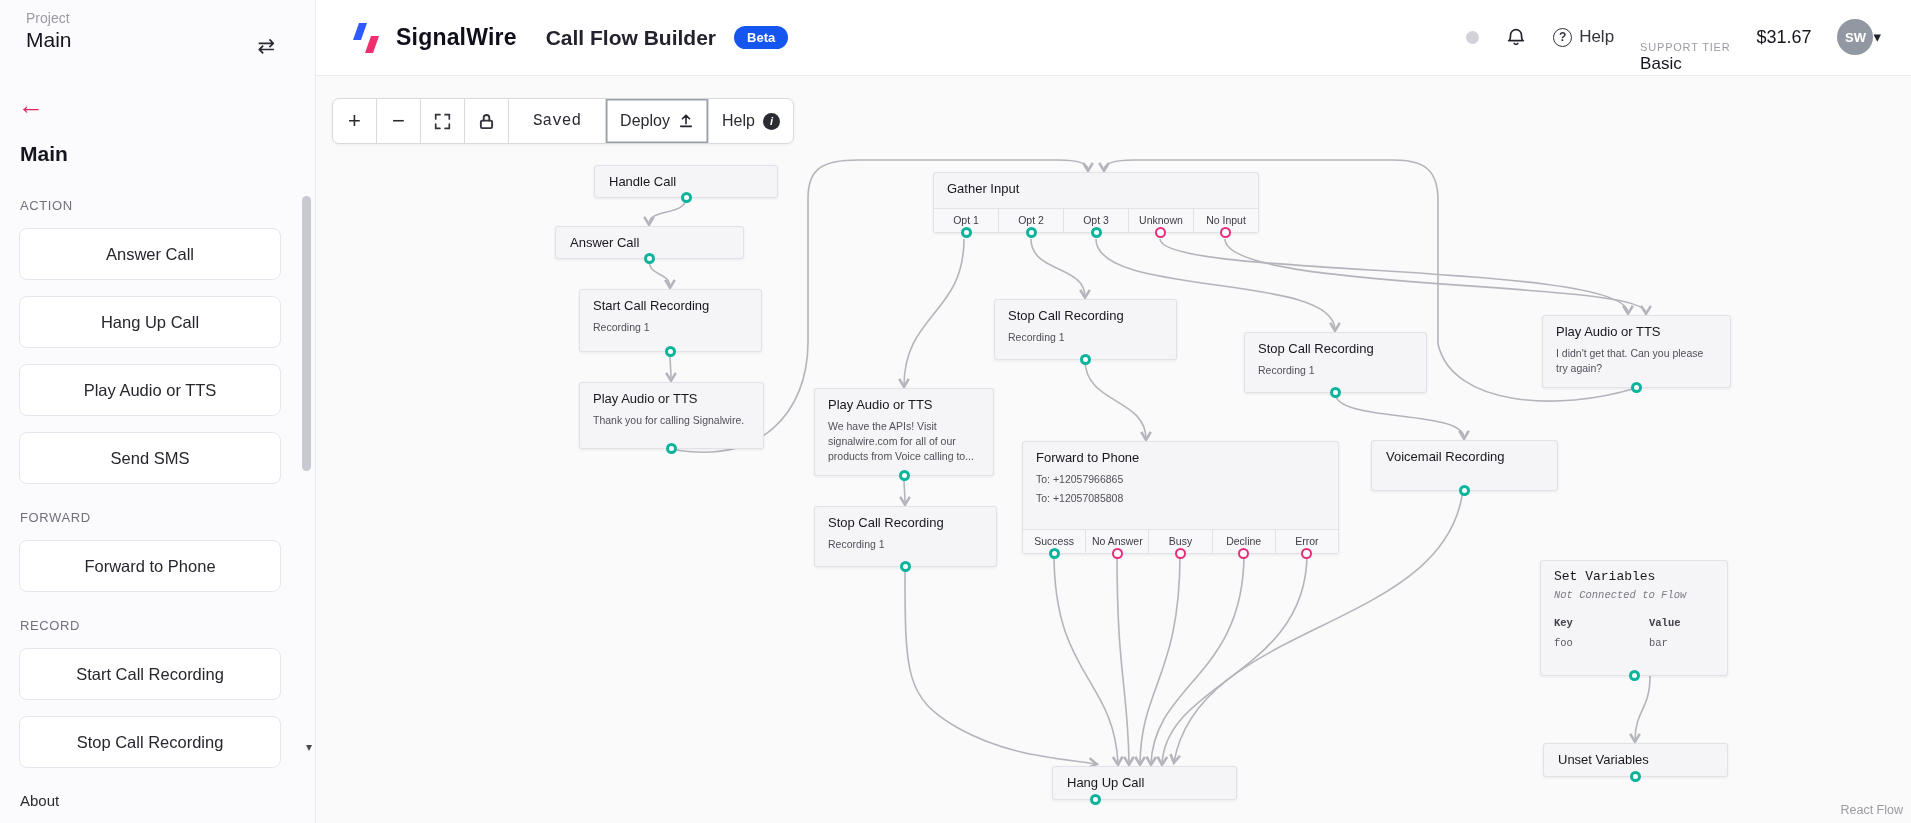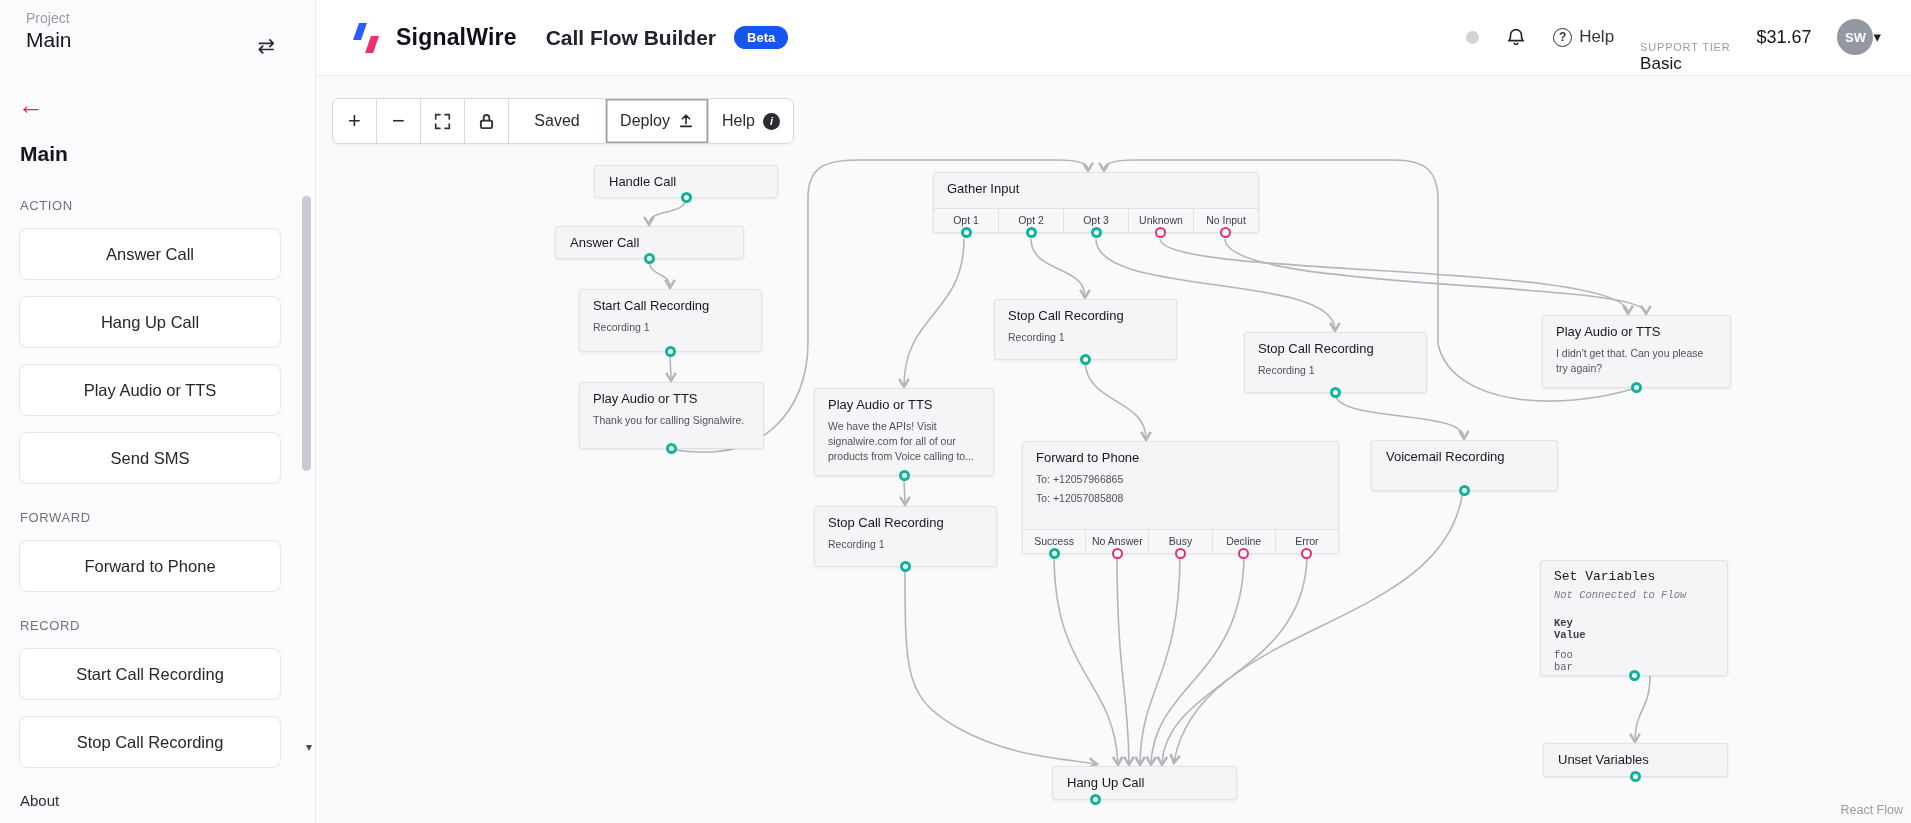--- a/index.html
+++ b/index.html
@@ -48,41 +48,41 @@
   .edges { position:absolute; top:0; left:0; width:1595px; height:747px; }
   .edges path { stroke:#b4b4bc; stroke-width:1.6; fill:none; }
 
   
   .fb-toolbar { position:absolute; top:22px; left:16px; display:flex; z-index:10; box-shadow:0 1px 3px rgba(0,0,0,.06); border-radius:7px; }
   .tb-btn { height:46px; background:#fff; border:1px solid #d9d9e0; margin-left:-1px; display:flex; align-items:center; justify-content:center; gap:8px; cursor:pointer; font-size:16px; color:#2a2a33; }
   .tb-btn:first-child { margin-left:0; border-radius:7px 0 0 7px; }
   .tb-btn:last-child { border-radius:0 7px 7px 0; }
   .tb-sq { width:45px; }
   .tb-glyph { font-size:22px; color:#2a2a33; line-height:1; }
-  .tb-saved { width:98px; }
+  .tb-saved { width:98px;font-family:Liberation Mono, monospace; }
   .tb-deploy { width:104px; box-shadow:inset 0 0 0 1.5px #9aa0a8; z-index:2; }
   .tb-help { width:86px; }
   .info-circle { width:17px; height:17px; border-radius:50%; background:#2b2b33; color:#fff; font-size:11px; font-weight:700; font-style:italic; display:flex; align-items:center; justify-content:center; }
 
   
   .node { position:absolute; background:#f5f5f7; border:1px solid #e1e1e8; border-radius:3px; box-shadow:0 1px 3px rgba(0,0,0,.07); cursor:grab; }
   .node-title { padding:8px 13px 4px; font-size:13px; font-weight:500; color:#17171f; line-height:1.25; white-space:nowrap; }
   .node--slim .node-title { padding:8px 14px; }
   .node-body { padding:2px 13px 9px; font-size:10.5px; color:#50505a; line-height:1.4; }
   .node-note { padding:0 13px 4px; font-size:10.5px; font-style:italic; color:#7a7a85; }
   .outputs { position:absolute; bottom:0; left:0; right:0; display:flex; border-top:1px solid #e2e2e9; background:#f8f8fa; }
   .outputs span { flex:1; text-align:center; font-size:10.5px; color:#3c3c46; padding:5px 2px 6px; border-left:1px solid #e2e2e9; white-space:nowrap; overflow:hidden; }
   .outputs span:first-child { border-left:none; }
   .handle { position:absolute; bottom:-6px; width:11px; height:11px; border-radius:50%; background:#fff; cursor:crosshair; }
   .handle.teal { border:3px solid #0db39a; }
   .handle.pink { border:2.5px solid #e62c7a; }
   .h-c { left:calc(50% - 5.5px); }
   .h-1 { left:calc(10% - 5.5px); } .h-2 { left:calc(30% - 5.5px); } .h-3 { left:calc(50% - 5.5px); } .h-4 { left:calc(70% - 5.5px); } .h-5 { left:calc(90% - 5.5px); }
   .kv { margin:8px 13px 10px; font-size:10.5px; }
-  .kv-row { display:flex; padding:4px 0;flex-direction:column; }
+  .kv-row { display:flex; padding:4px 0; }
   .kv-row .k { width:95px; }
   .kv-row.head { font-weight:700; color:#3f3f49; }
   .kv-row:not(.head) { color:#5a5a64; }
   .rf-attribution { position:absolute; right:8px; bottom:6px; font-size:12.5px; color:#9a9aa2; }
 </style>
 </head>
 <body>
 
 <div class="header">
   <div class="header-left">

